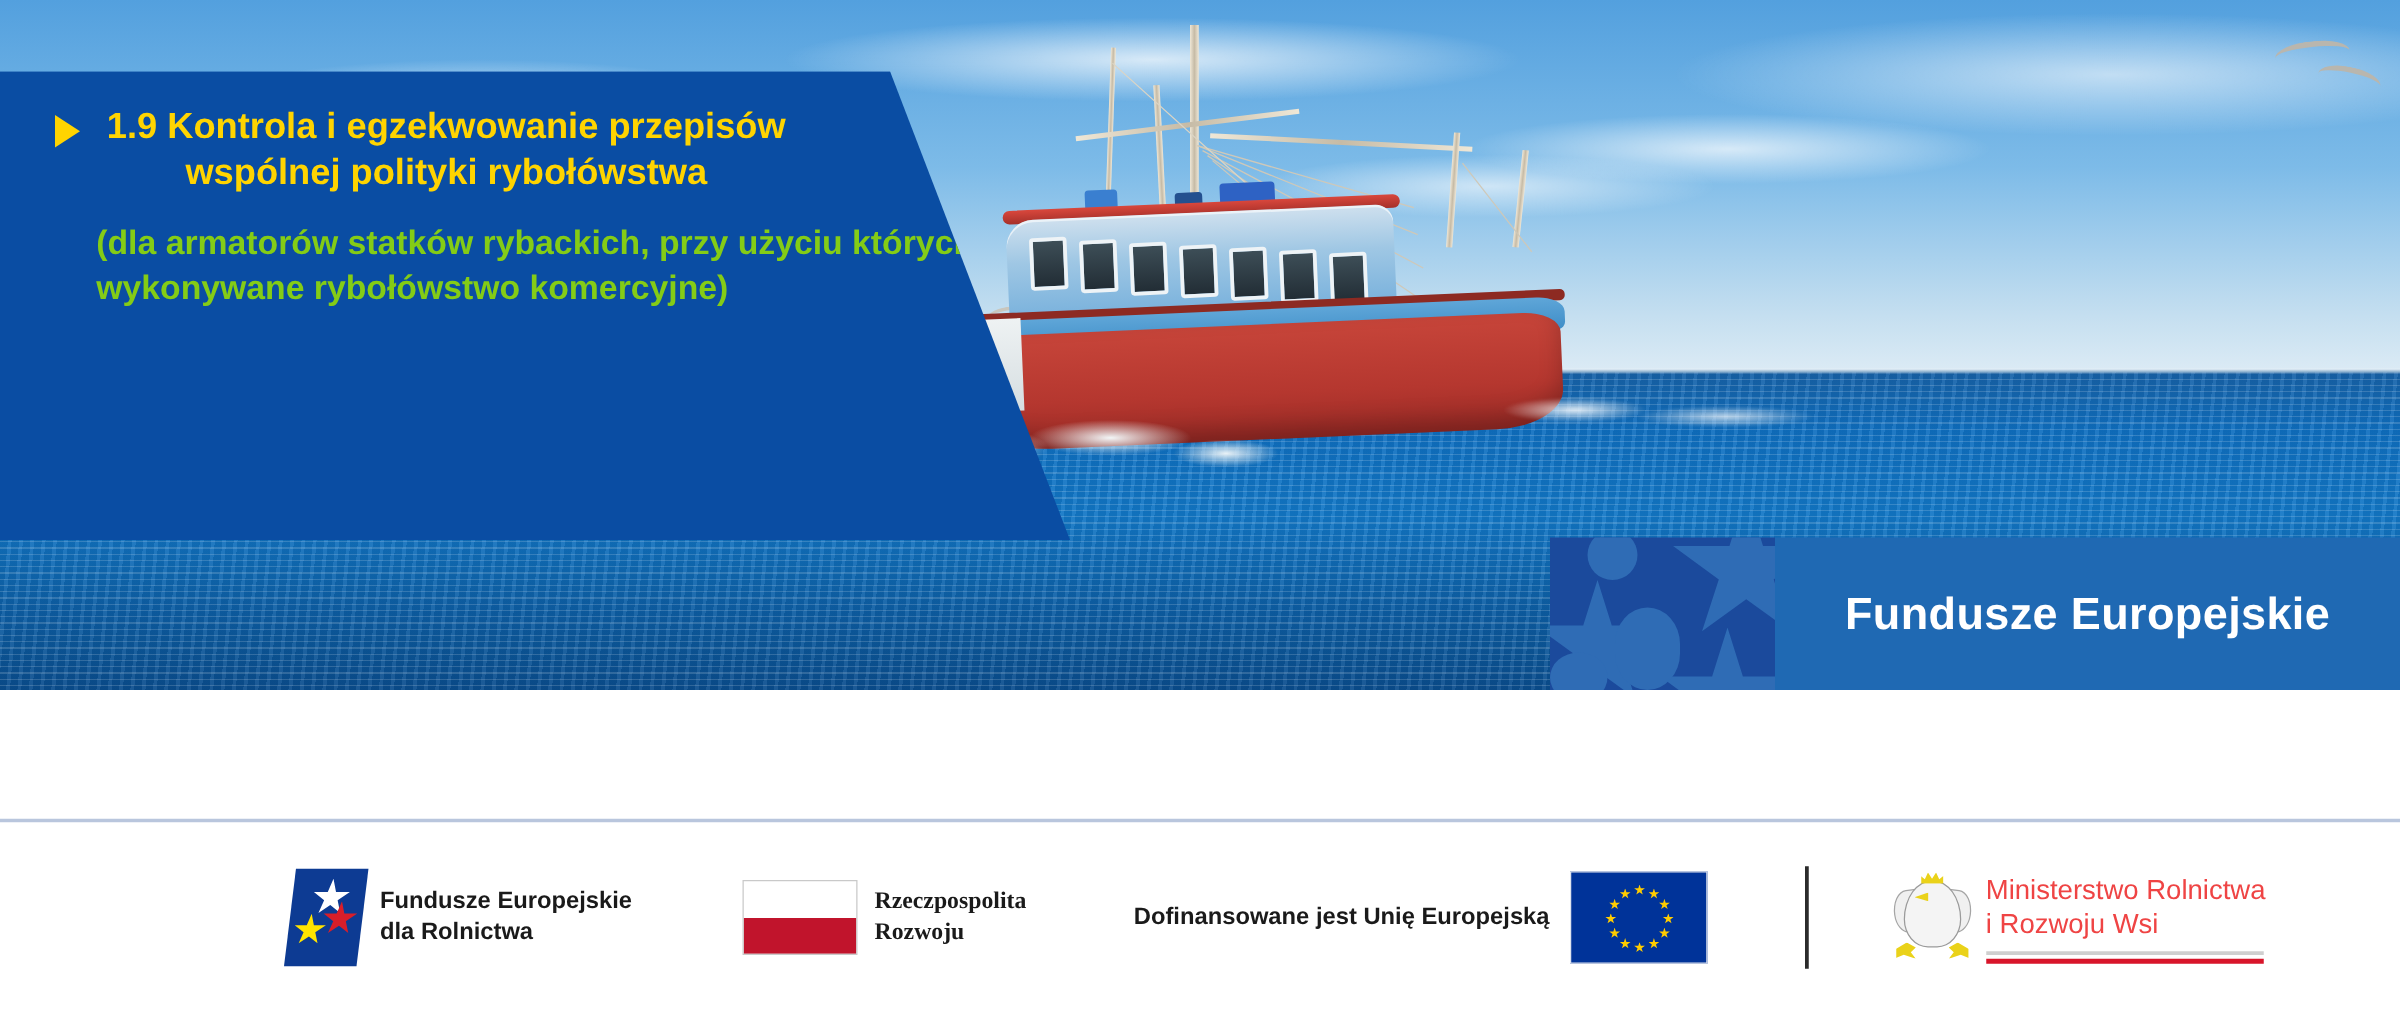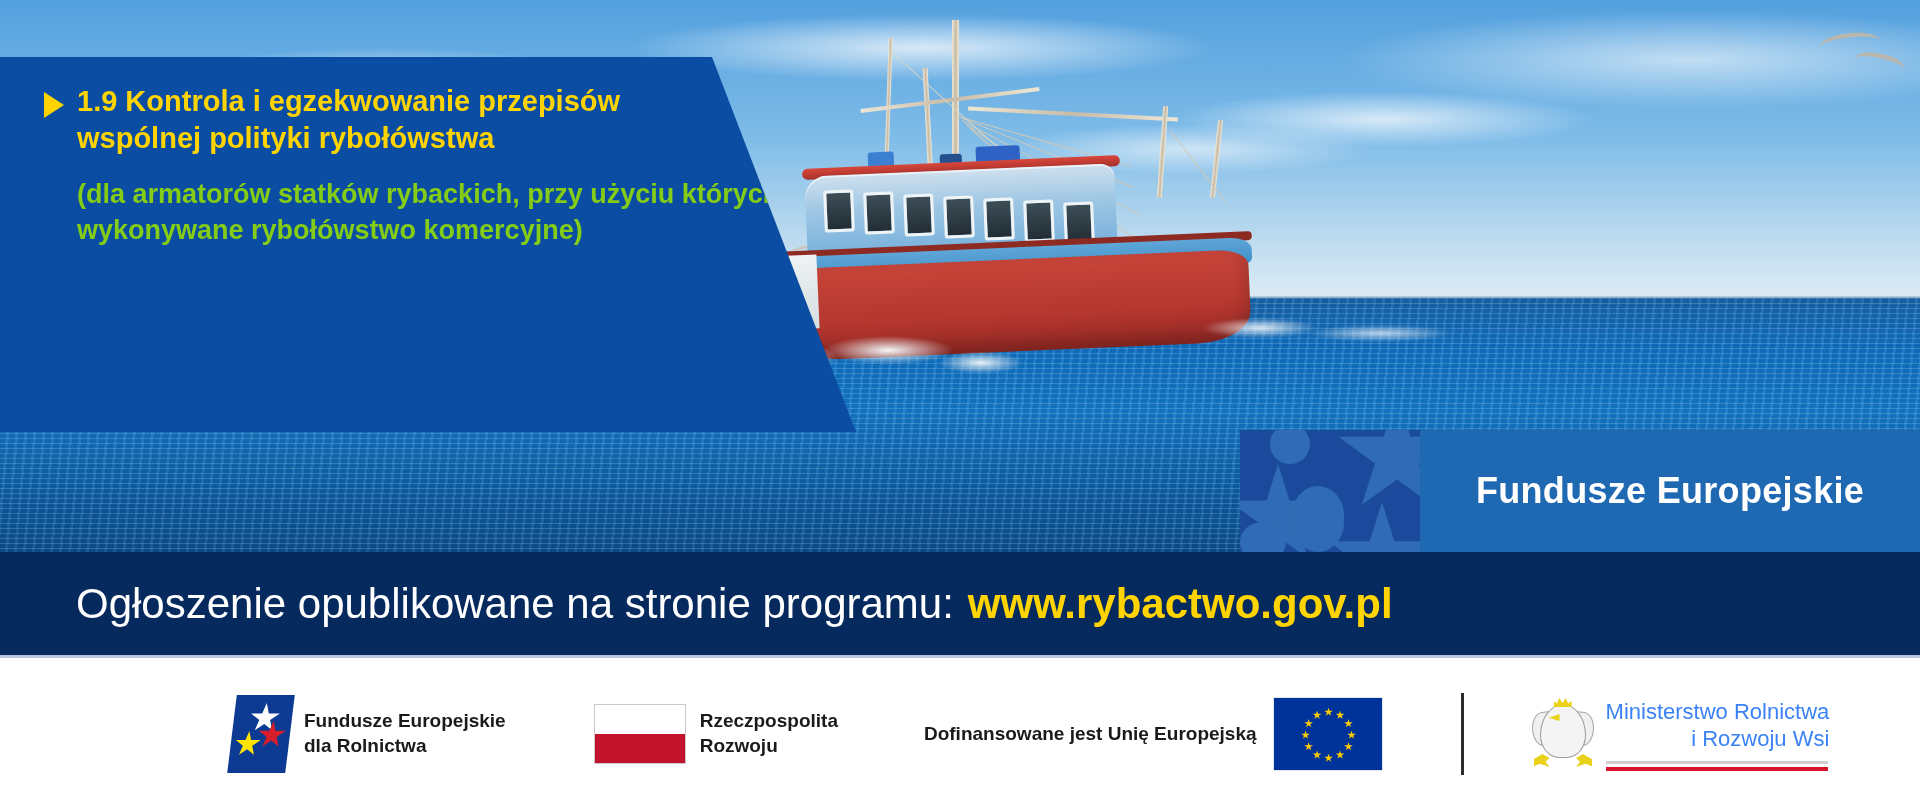--- a/index.html
+++ b/index.html
@@ -122,21 +122,21 @@
     padding:26px 0 0 44px;
   }
   .panel-title {
     color:#ff1a1a; font-weight:bold; font-size:33px; letter-spacing:.2px;
     line-height:1.1; margin-bottom:8px;
   }
   .panel-sub {
     color:#ffffff; font-size:28px; font-weight:normal; line-height:1.25;
     margin-bottom:20px;
   }
-  .measure-row { display:flex; align-items:flex-start; }
+  .measure-row { display:flex; align-items:flex-start;text-align:center; }
   .tri {
     width:0; height:0; border-left:20px solid #ffd400;
     border-top:13px solid transparent; border-bottom:13px solid transparent;
     margin:9px 13px 0 0; flex:0 0 auto;
   }
   .measure-name {
     color:#ffd400; font-weight:bold; font-size:29px; line-height:1.28;
     max-width:560px;
   }
   .measure-note {
@@ -239,21 +239,21 @@
     clip-path:polygon(100% 0,0 55%,100% 100%);
   }
   .eagle .clawl, .eagle .clawr {
     position:absolute; top:58px; width:16px; height:13px; background:#ead21a;
     clip-path:polygon(0 40%,55% 0,100% 30%,75% 60%,100% 100%,40% 75%,0 95%);
   }
   .eagle .clawl { left:2px; }
   .eagle .clawr { right:2px; transform:scaleX(-1); }
 
   .min-block { display:flex; flex-direction:column; }
-  .min-txt { font-size:22px; line-height:1.25; color:#3b82f6;text-align:right; }
+  .min-txt { font-size:22px; line-height:1.25; color:#ef4444; }
   .min-rule1 { width:222px; height:3px; background:#cfcfcf; margin-top:8px; }
   .min-rule2 { width:222px; height:4px; background:#d8152a; margin-top:3px; }
 </style>
 </head>
 <body>
 
 <div class="banner">
 
   <div class="hero">
     <div class="sky"></div>
@@ -325,41 +325,37 @@
       <div class="fe-star" style="left:86px; top:72px; width:112px; height:112px;"></div>
       <div class="fe-dot" style="left:30px; top:-6px; width:40px; height:40px;"></div>
       <div class="fe-dot" style="left:52px; top:56px; width:52px; height:66px; border-radius:50%/44%;"></div>
       <div class="fe-dot" style="left:0px; top:92px; width:46px; height:40px;"></div>
     </div>
     <div class="fe-label">
       <span>Fundusze Europejskie</span>
     </div>
   </div>
 
-  <div class="strip">
-    <span class="strip-text">Ogłoszenie opublikowane na stronie programu:</span>
-    <span class="strip-url">www.rybactwo.gov.pl</span>
-  </div>
   <div class="strip-underline"></div>
 
   <div class="footer">
 
     <div class="logo" style="margin-left:232px;">
       <div class="fe-mark">
         <div class="m-star"></div>
           <div class="m-red"></div>
           <div class="m-yel"></div>
       </div>
       <div class="logo-txt">
         <span class="l1">Fundusze Europejskie</span>
         <span class="l2">dla Rolnictwa</span>
       </div>
     </div>
 
-    <div class="logo" style="margin-left:88px;">
+    <div class="logo" style="margin-left:88px;font-family:Liberation Serif, serif;">
       <div class="pl-flag"></div>
       <div class="logo-txt">
         <span class="l1">Rzeczpospolita</span>
         <span class="l2">Rozwoju</span>
       </div>
     </div>
 
     <div class="logo" style="margin-left:86px;">
       <div class="dofin-txt">
         <span class="l1">Dofinansowane jest</span>

